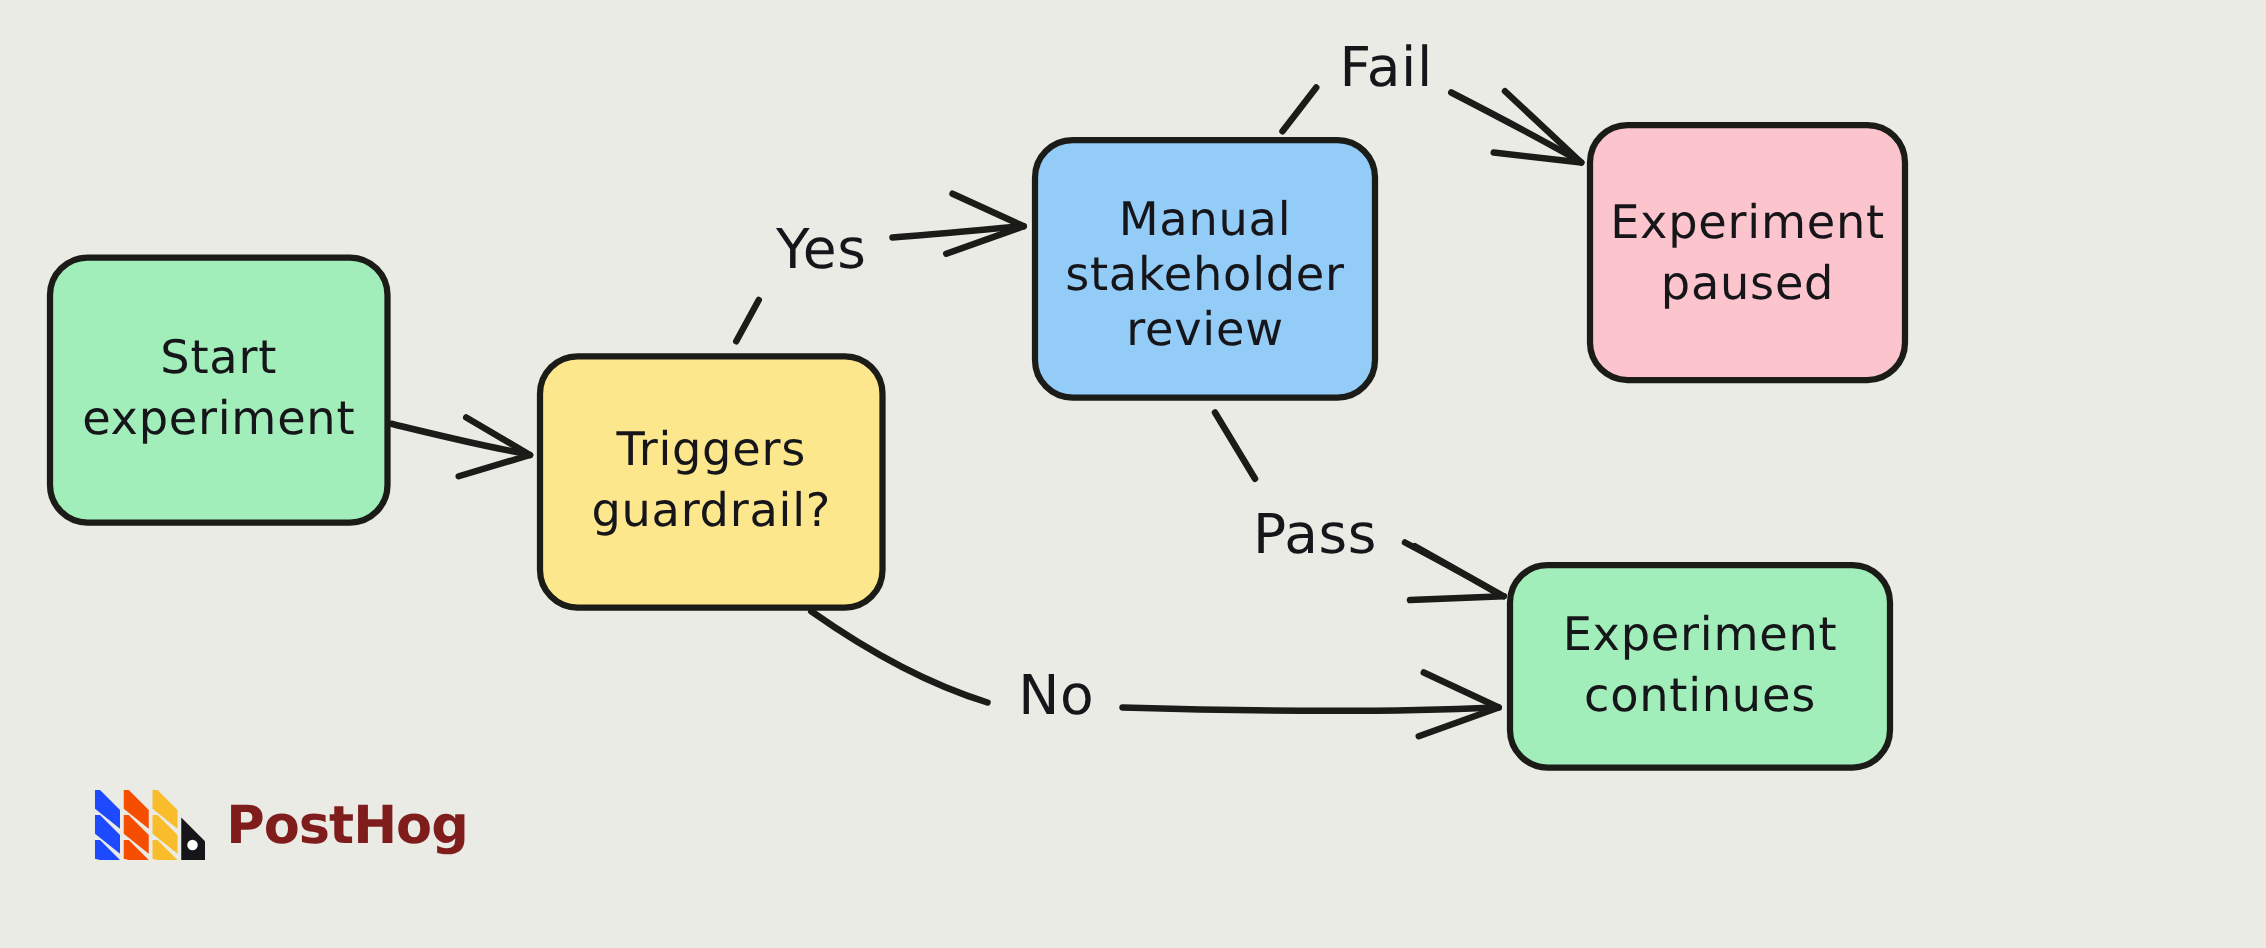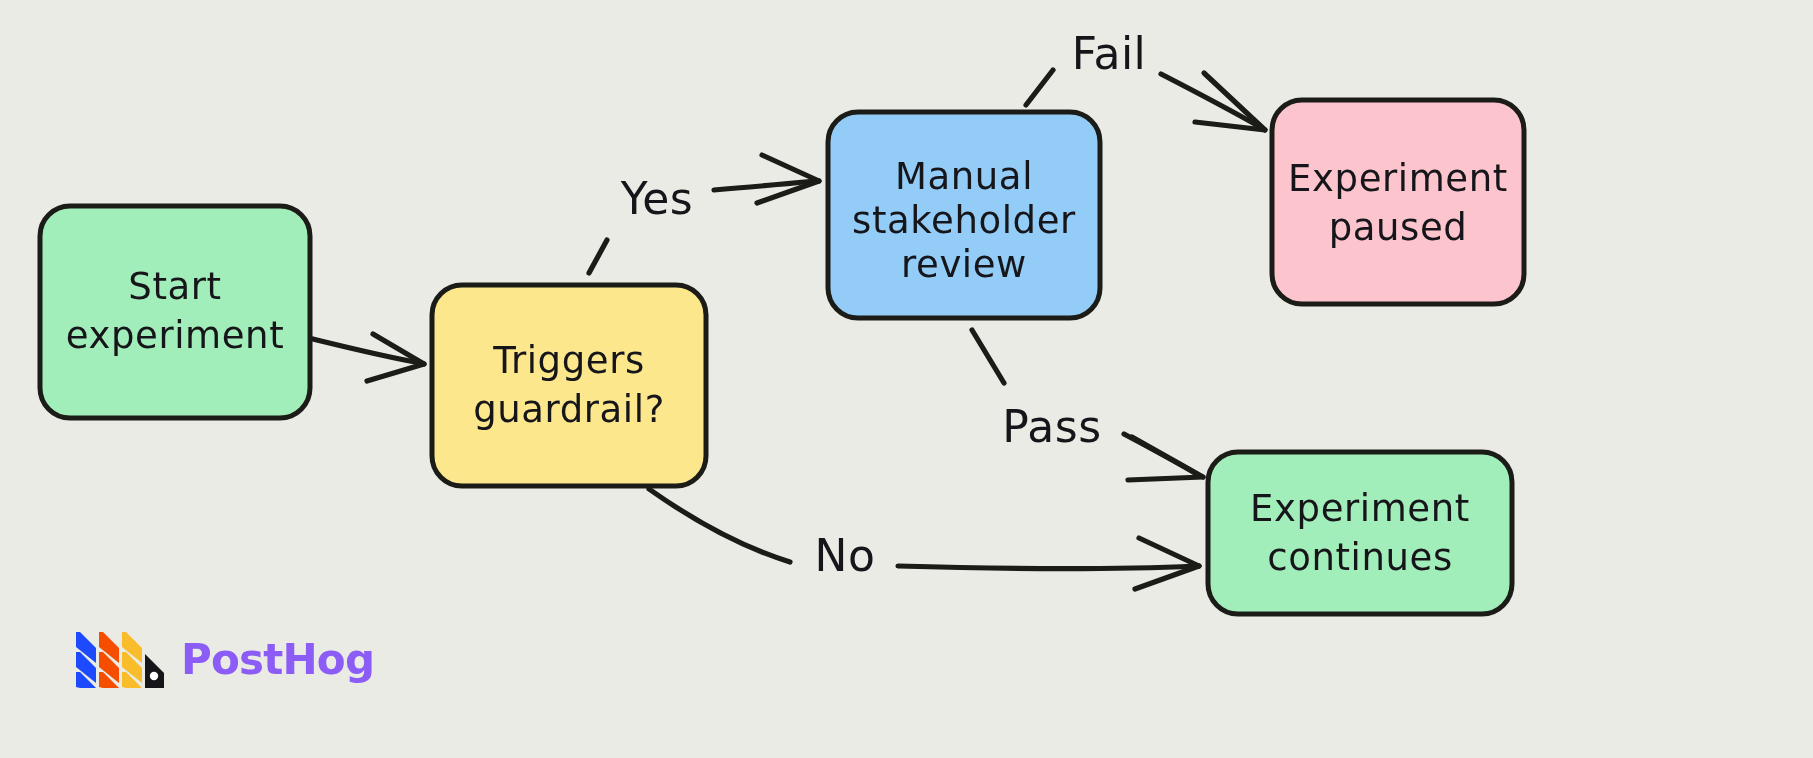--- a/index.html
+++ b/index.html
@@ -64,21 +64,21 @@
     align-items: center;
     gap: 17px;
   }
   #logo-mark {
     display: block;
   }
   #logo-word {
     font-family: "DejaVu Sans", sans-serif;
     font-size: 42px;
     font-weight: bold;
-    color: #8b5cf6;
+    color: #7f1d1d;
     letter-spacing: -0.8px;
     line-height: 1;
     white-space: nowrap;
   }
 </style>
 </head>
 <body>
 
 <div id="canvas">
 

